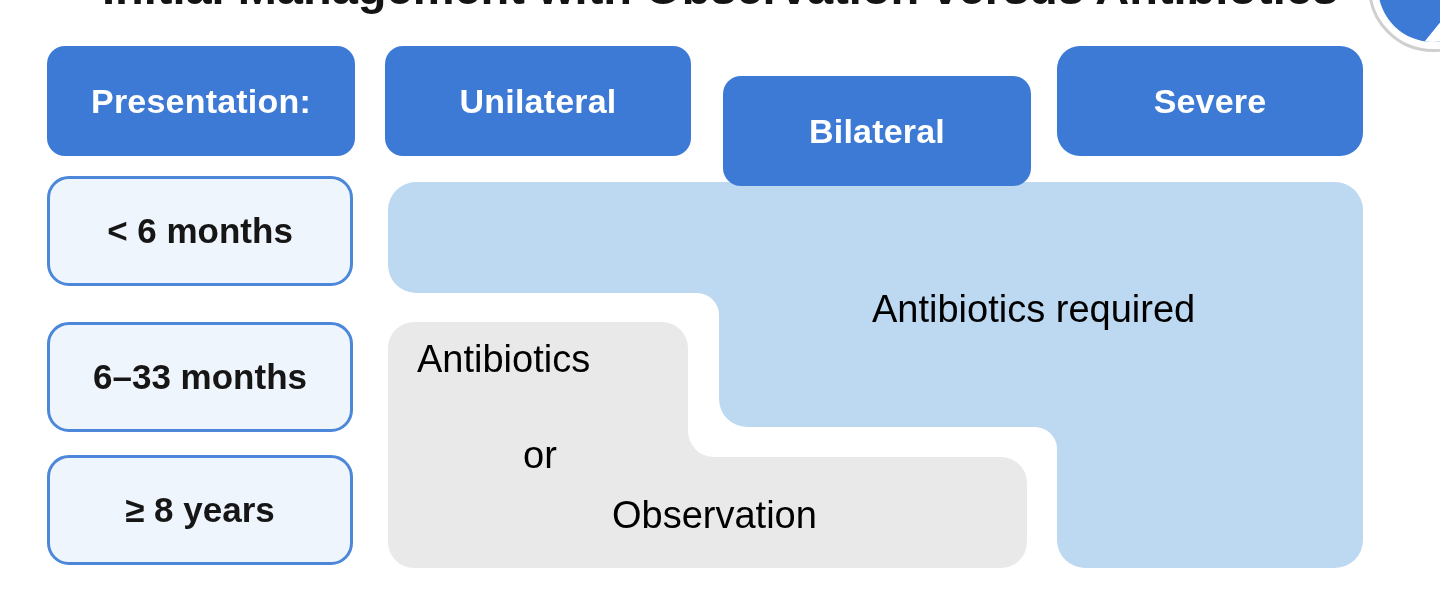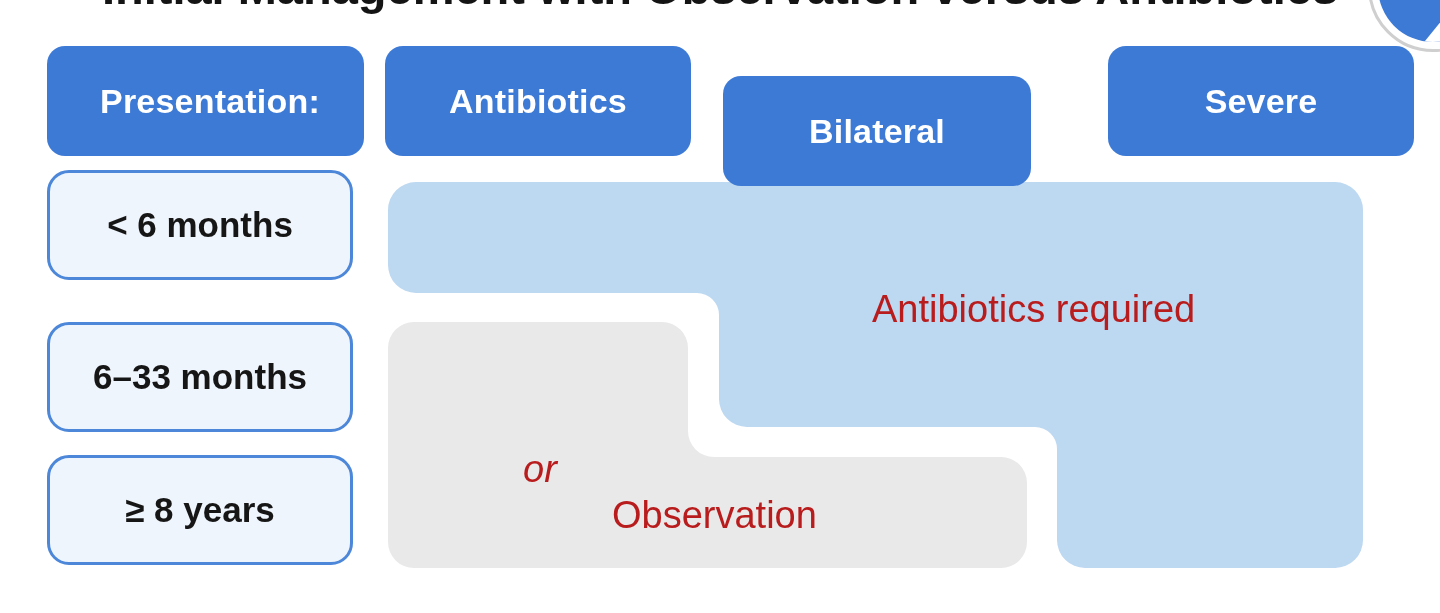--- a/index.html
+++ b/index.html
@@ -48,49 +48,49 @@
   .pill{
     position:absolute;
     top:46px;height:110px;
     background:#3c7ad6;
     border-radius:18px;
     display:flex;align-items:center;justify-content:center;
     color:#ffffff;
     font-size:34px;font-weight:700;
     letter-spacing:.2px;
   }
-  .pill-presentation{left:47px;width:308px;padding-left:9px;}
+  .pill-presentation{left:47px;width:308px;}
   .pill-unilateral{left:385px;width:306px;}
   .pill-bilateral{left:723px;width:308px;margin-top:30px;}
-  .pill-severe{left:1108px;width:306px;}
+  .pill-severe{left:1057px;width:306px;border-radius:23px;}
   
   .age-box{
     position:absolute;
     left:47px;width:306px;height:110px;
     box-sizing:border-box;
     background:#eff5fc;
     border:3px solid #4c87d9;
     border-radius:22px;
     display:flex;align-items:center;justify-content:center;
     color:#161616;
     font-size:35px;font-weight:700;
   }
-  .age-1{top:170px;}
+  .age-1{top:176px;}
   .age-2{top:322px;}
   .age-3{top:455px;}
   
   .region-label{
     position:absolute;
     font-size:38px;font-weight:400;
-    color:#b91c1c;
+    color:#000000;
     white-space:nowrap;
   }
   .lbl-abx-required{left:872px;top:288px;}
   .lbl-antibiotics{left:417px;top:338px;}
-  .lbl-or{left:523px;top:448px;font-style:italic;}
+  .lbl-or{left:523px;top:434px;}
   .lbl-observation{left:612px;top:494px;}
 </style>
 </head>
 <body>
 
 <div class="stage">
 
   <div class="fig-title">Initial Management with Observation versus Antibiotics</div>
 
   <svg class="regions-svg" width="1440" height="613" viewBox="0 0 1440 613">
@@ -100,40 +100,41 @@
              H 416 A 28 28 0 0 1 388 265 V 210 A 28 28 0 0 1 416 182 Z" fill="#bdd8f1"></path>
     <path d="M 414 322 H 662 A 26 26 0 0 1 688 348 V 431 A 26 26 0 0 0 714 457
              H 1001 A 26 26 0 0 1 1027 483 V 542 A 26 26 0 0 1 1001 568
              H 414 A 26 26 0 0 1 388 542 V 348 A 26 26 0 0 1 414 322 Z" fill="#e9e9e9"></path>
   </svg>
 
   <div class="pill pill-presentation">
     <span>Presentation:</span>
   </div>
   <div class="pill pill-unilateral">
-    <span>Antibiotics</span>
+    <span>Unilateral</span>
   </div>
   <div class="pill pill-bilateral">
     <span>Bilateral</span>
   </div>
   <div class="pill pill-severe">
     <span>Severe</span>
   </div>
 
   <div class="age-box age-1">
     <span>&lt; 6 months</span>
   </div>
   <div class="age-box age-2">
     <span>6–33 months</span>
   </div>
   <div class="age-box age-3">
     <span>≥ 8 years</span>
   </div>
 
   <div class="region-label lbl-abx-required">Antibiotics required</div>
+  <div class="region-label lbl-antibiotics">Antibiotics</div>
   <div class="region-label lbl-or">or</div>
   <div class="region-label lbl-observation">Observation</div>
 
   <div class="badge">
     <div class="badge-inner">
       <div class="badge-wedge"></div>
     </div>
   </div>
 
 </div>

